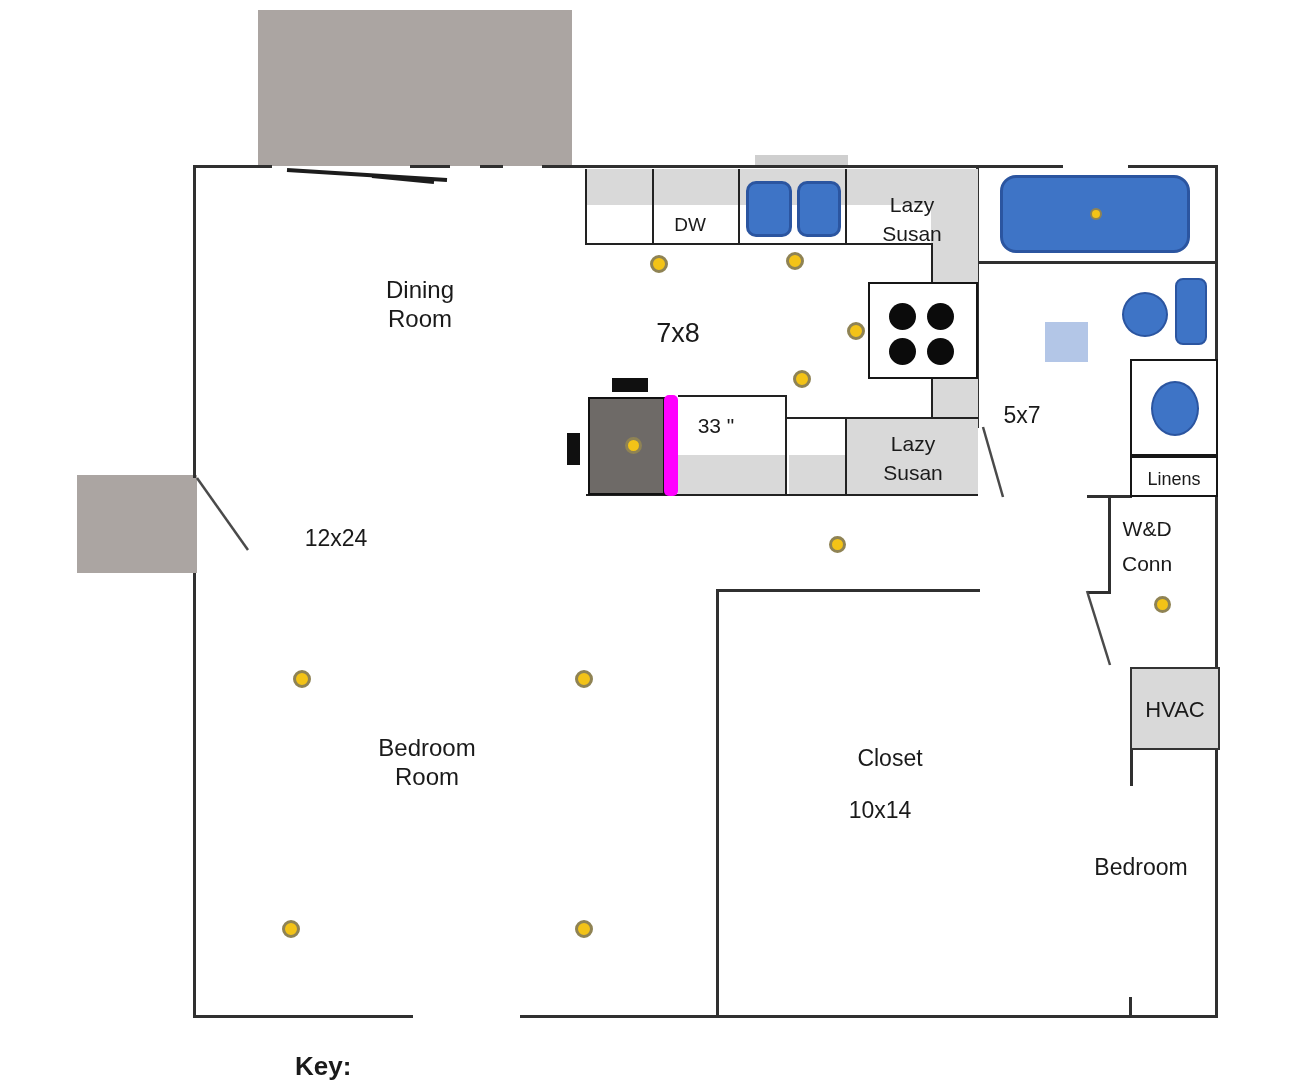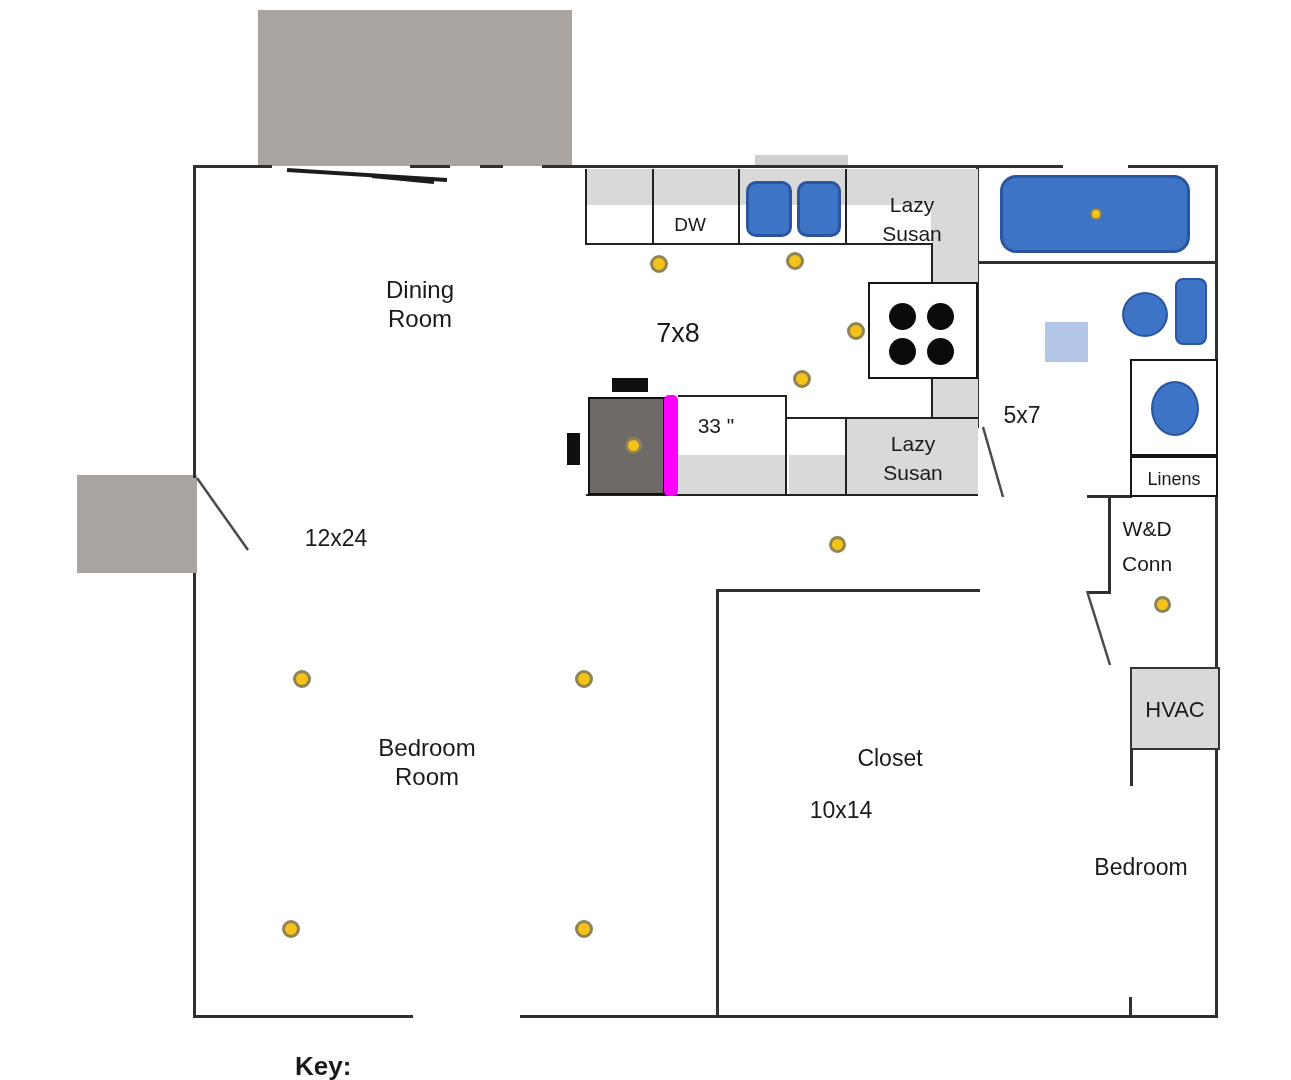--- a/index.html
+++ b/index.html
@@ -124,21 +124,21 @@
     <div>W&amp;D</div>
     <div>Conn</div>
   </div>
   <div class="lbl" style="left:1175px;top:697px;font-size:22px">HVAC</div>
   <div class="lbl" style="left:1141px;top:854px;font-size:23px">Bedroom</div>
   <div class="lbl" style="left:427px;top:734px;font-size:24px">
     <div>Bedroom</div>
     <div>Room</div>
   </div>
   <div class="lbl" style="left:890px;top:745px;font-size:23px">Closet</div>
-  <div class="lbl" style="left:841px;top:797px;font-size:23px">10x14</div>
+  <div class="lbl" style="left:880px;top:797px;font-size:23px">10x14</div>
   <div class="lbl left" style="left:295px;top:1051px;font-size:26px;font-weight:bold">Key:</div>
 
   <div id="lights">
       <div class="light" style="border-width: 3px; width: 12px; height: 12px; left: 650px; top: 255px;"></div>
       <div class="light" style="border-width: 3px; width: 12px; height: 12px; left: 786px; top: 252px;"></div>
       <div class="light" style="border-width: 3px; width: 12px; height: 12px; left: 847px; top: 322px;"></div>
       <div class="light" style="border-width: 3px; width: 12px; height: 12px; left: 793px; top: 370px;"></div>
       <div class="light" style="border-width: 3px; width: 11px; height: 11px; left: 624.5px; top: 436.5px;"></div>
       <div class="light" style="border-width: 3px; width: 11px; height: 11px; left: 828.5px; top: 535.5px;"></div>
       <div class="light" style="border-width: 2.5px; width: 8px; height: 8px; left: 1089.5px; top: 207.5px;"></div>

